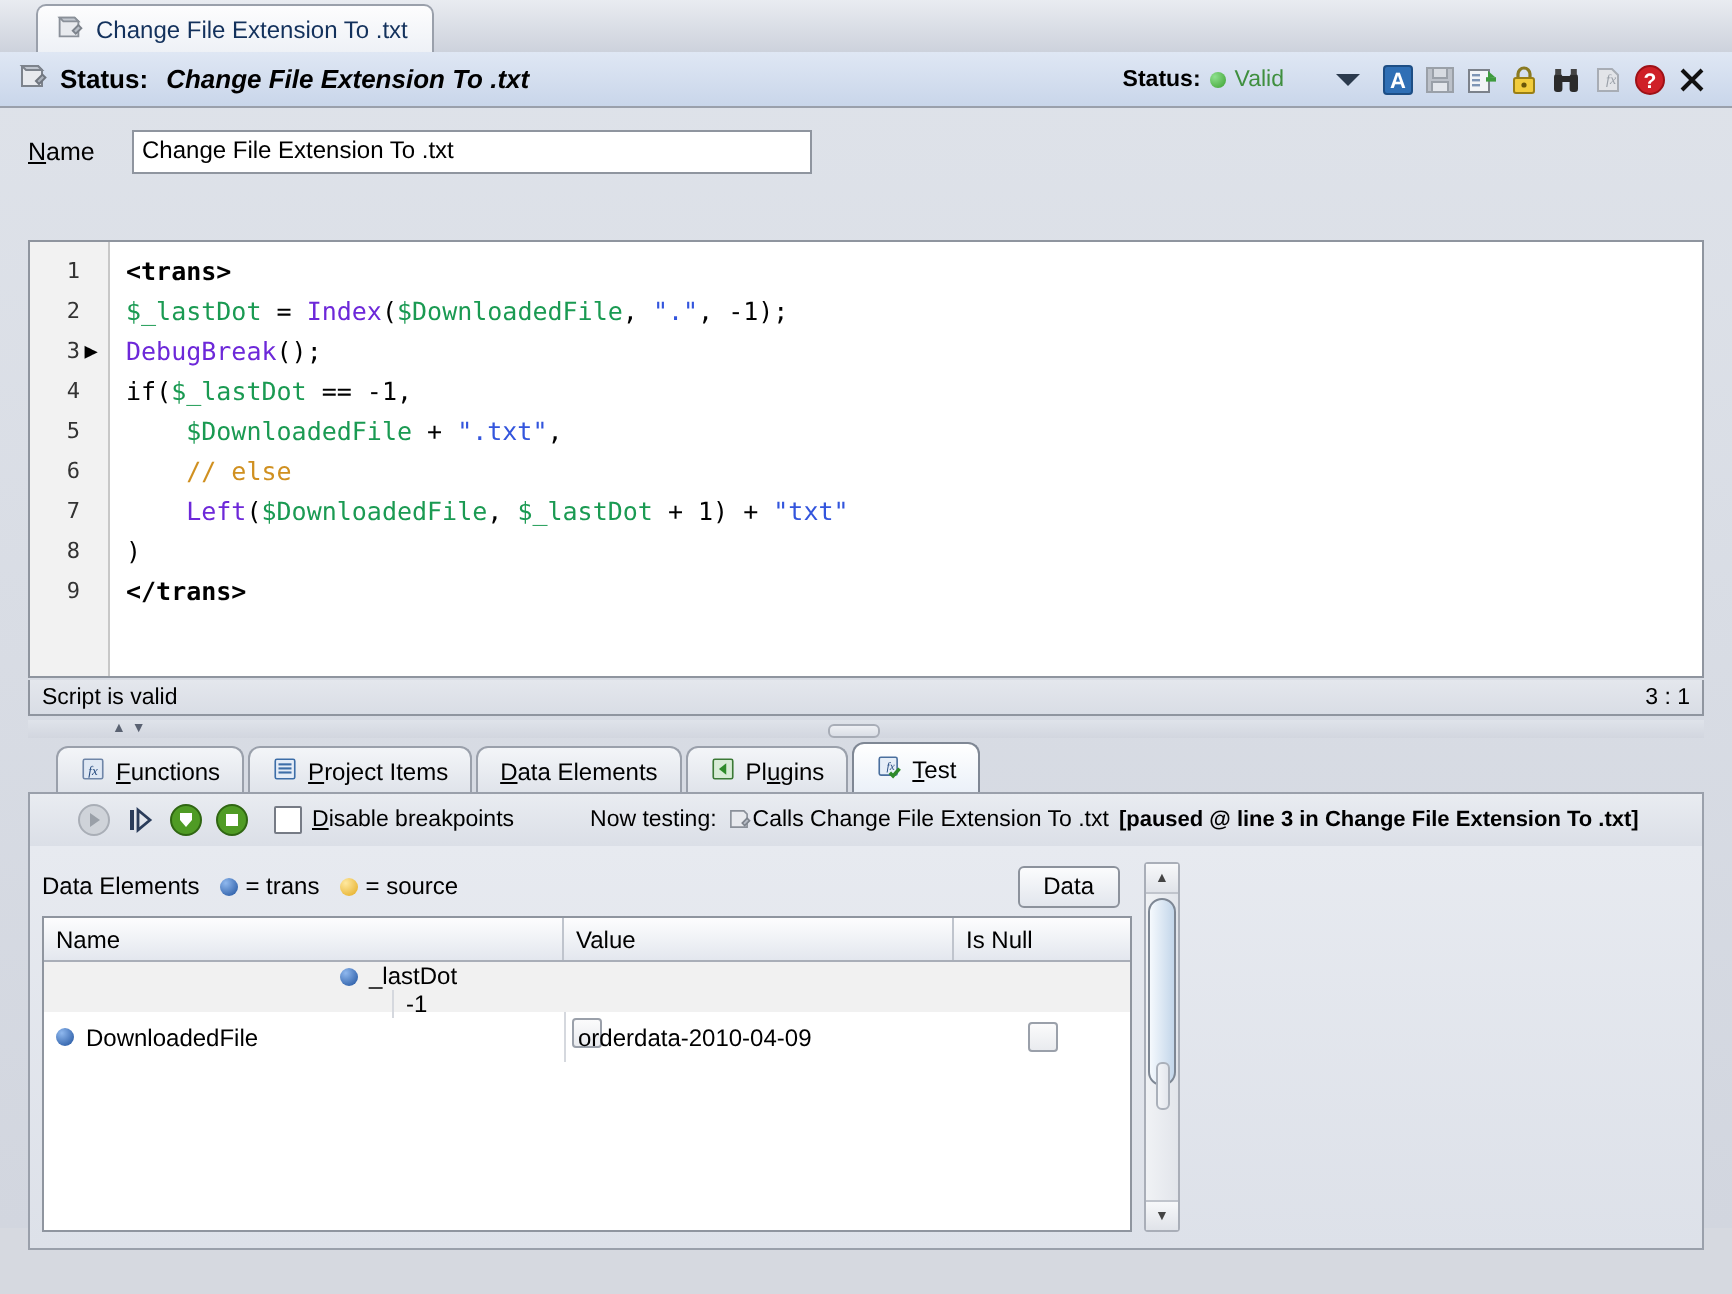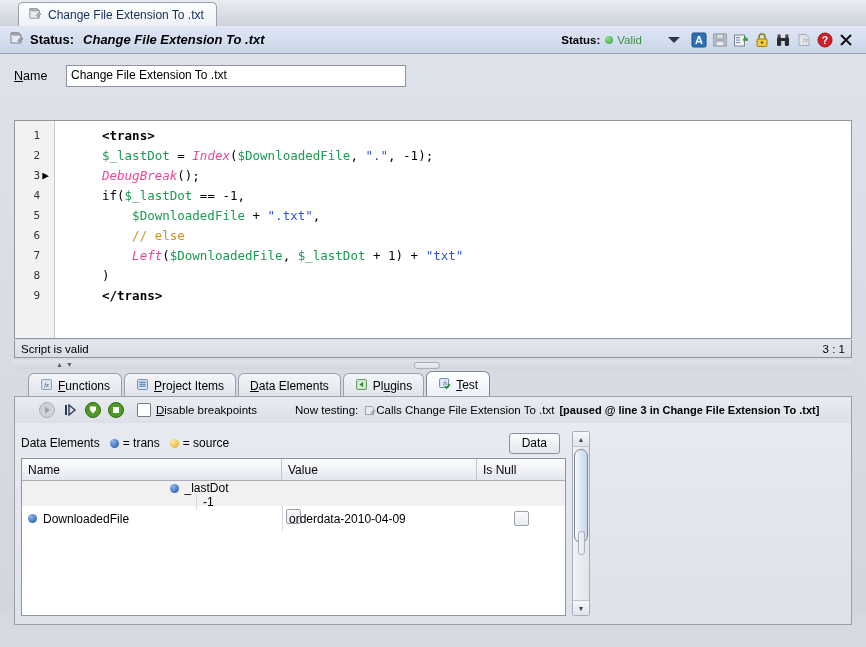--- a/index.html
+++ b/index.html
@@ -61,24 +61,24 @@
   .gutter{width:40px;background:#f2f2f2;border-right:1px solid #c8c8c8;
     flex:none;padding-top:5px;box-sizing:border-box;}
   .gln{height:20px;line-height:20px;display:flex;align-items:center;
     justify-content:flex-end;padding-right:3px;
     font-family:"DejaVu Sans Mono",monospace;font-size:11px;color:#333;}
   .gln .bp{width:11px;display:inline-block;text-align:center;
     font-size:11px;color:#000;line-height:20px;}
   .code{flex:1;padding:5px 0 0 8px;box-sizing:border-box;
     font-family:"DejaVu Sans Mono",monospace;font-size:12.5px;
     white-space:pre;}
-  .cl{height:20px;line-height:20px;margin-left:39px;}
+  .cl{height:20px;line-height:20px;}
   .k-tag{color:#000;font-weight:bold;}
   .k-var{color:#1a9a52;}
-  .k-fn{color:#ec4899;font-style:italic;}
+  .k-fn{color:#6d28d9;}
   .k-str{color:#3355dd;}
   .k-com{color:#d09020;}
   .k-pl{color:#000;}
 
   
   .edstatus{position:absolute;left:14px;top:340px;width:838px;height:18px;
     box-sizing:border-box;
     background:linear-gradient(#e4e7ed,#d9dde5);
     border-left:1px solid #8f959f;border-right:1px solid #8f959f;
     border-bottom:1px solid #8f959f;

